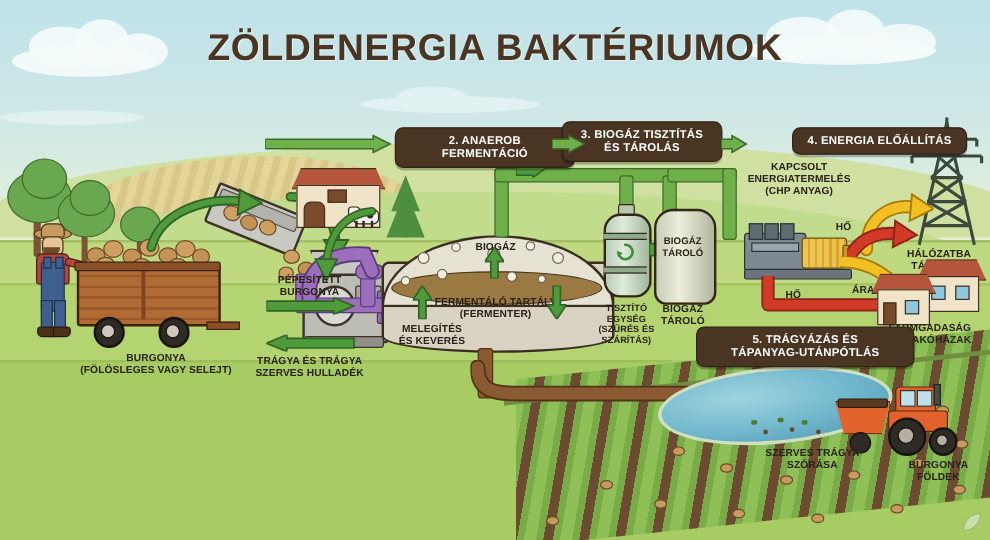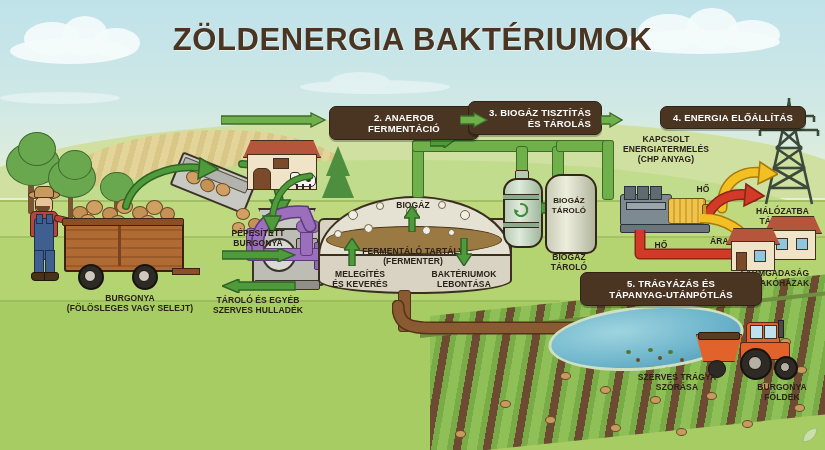--- a/index.html
+++ b/index.html
@@ -270,21 +270,21 @@
   </svg>
 
   <div class="cap" style="left:203px;top:228px;width:110px;">PÉPESÍTETT
 BURGONYA</div>
   <svg style="position:absolute;left:222px;top:248px;width:74px;height:14px;">
     <polygon points="0,3 56,3 56,0 73,7 56,14 56,11 0,11" fill="#4f9b3c" stroke="#2f6424" stroke-width="1.4"></polygon>
   </svg>
   <svg style="position:absolute;left:222px;top:279px;width:74px;height:14px;">
     <polygon points="73,3 17,3 17,0 0,7 17,14 17,11 73,11" fill="#4f9b3c" stroke="#2f6424" stroke-width="1.4"></polygon>
   </svg>
-  <div class="cap" style="left:196px;top:295px;width:124px;">TÁROLÓ ÉS EGYÉB
+  <div class="cap" style="left:196px;top:295px;width:124px;">TRÁGYA ÉS TRÁGYA
 SZERVES HULLADÉK</div>
   <div class="cap" style="left:32px;top:293px;width:196px;">BURGONYA
 (FÖLÖSLEGES VAGY SELEJT)</div>
 
   <div id="fermenter">
     <div id="fermBody"></div>
     <div id="fermDome"></div>
     <div id="fermLiquid"></div>
     <div class="bub" style="left:30px;top:14px;width:8px;height:8px;"></div>
     <div class="bub" style="left:58px;top:6px;width:6px;height:6px;"></div>
@@ -303,22 +303,20 @@
   <div class="cap" style="left:333px;top:246px;width:160px;">FERMENTÁLÓ TARTÁLY
 (FERMENTER)</div>
   <svg style="position:absolute;left:344px;top:238px;width:16px;height:28px;">
     <polygon points="8,0 16,12 11,12 11,28 5,28 5,12 0,12" fill="#4f9b3c" stroke="#2f6424" stroke-width="1.4"></polygon>
   </svg>
   <svg style="position:absolute;left:456px;top:238px;width:16px;height:28px;">
     <polygon points="8,28 16,16 11,16 11,0 5,0 5,16 0,16" fill="#4f9b3c" stroke="#2f6424" stroke-width="1.4"></polygon>
   </svg>
   <div class="cap" style="left:320px;top:269px;width:80px;">MELEGÍTÉS
 ÉS KEVERÉS</div>
-  <div class="cap" style="left:418px;top:269px;width:92px;">BAKTÉRIUMOK
-LEBONTÁSA</div>
 
   <div class="gpipe" style="left:412px;top:140px;width:10px;height:56px;"></div>
   <div class="gpipe" style="left:412px;top:140px;width:150px;height:10px;"></div>
   <div class="gpipe" style="left:516px;top:146px;width:10px;height:34px;"></div>
   <div class="gpipe" style="left:552px;top:146px;width:10px;height:34px;"></div>
   <div class="gpipe" style="left:556px;top:140px;width:56px;height:10px;"></div>
   <div class="gpipe" style="left:602px;top:140px;width:10px;height:58px;"></div>
   <svg style="position:absolute;left:430px;top:132px;width:26px;height:16px;">
     <polygon points="0,2 14,2 14,0 25,8 14,16 14,14 0,14" fill="#4f9b3c" stroke="#2f6424" stroke-width="1.3"></polygon>
   </svg>
@@ -328,20 +326,24 @@
     <div class="cyl" style="left:0;top:2px;width:36px;height:66px;background:linear-gradient(90deg,#b8cdb6 0%,#dfeadb 40%,#9fb89c 100%);"></div>
     <div style="position:absolute;left:0;top:18px;width:36px;height:4px;background:#8ea98b;border-top:1.3px solid #33271a;border-bottom:1.3px solid #33271a;"></div>
     <div style="position:absolute;left:0;top:46px;width:36px;height:4px;background:#8ea98b;border-top:1.3px solid #33271a;border-bottom:1.3px solid #33271a;"></div>
     <div style="position:absolute;left:10px;top:26px;width:16px;height:16px;">
       <svg viewBox="0 0 16 16" width="16" height="16">
         <path d="M8,2 A6,6 0 1,1 2.5,10" fill="none" stroke="#3e8b3a" stroke-width="2.2" stroke-linecap="round"></path>
         <polygon points="1,7 6,9 2,12" fill="#3e8b3a"></polygon>
       </svg>
     </div>
   </div>
+  <div class="cap sm" style="left:488px;top:252px;width:68px;">TISZTÍTÓ
+EGYSÉG
+(SZŰRÉS ÉS
+SZÁRÍTÁS)</div>
 
   <svg style="position:absolute;left:541px;top:200px;width:22px;height:16px;">
     <polygon points="0,3 11,3 11,0 21,8 11,16 11,13 0,13" fill="#4f9b3c" stroke="#2f6424" stroke-width="1.3"></polygon>
   </svg>
 
   <div style="position:absolute;left:545px;top:174px;width:48px;height:76px;">
     <div class="cyl" style="left:0;top:0;width:48px;height:76px;background:linear-gradient(90deg,#c9ccb6 0%,#eceedc 40%,#b2b69e 100%);border-radius:16px 16px 10px 10px;"></div>
     <div class="cap" style="left:2px;top:22px;width:44px;font-size:8px;">BIOGÁZ
 TÁROLÓ</div>
   </div>
@@ -463,21 +465,21 @@
   <div class="cap" style="left:614px;top:372px;width:126px;">SZERVES TRÁGYA
 SZÓRÁSA</div>
   <div class="cap" style="left:742px;top:382px;width:80px;">BURGONYA
 FÖLDEK</div>
 
   <div style="position:absolute;left:0;top:22px;width:825px;text-align:center;
        font-size:31px;font-weight:bold;letter-spacing:.6px;color:#4a3523;
        text-shadow:1px 1px 0 rgba(255,255,255,.5);">ZÖLDENERGIA BAKTÉRIUMOK</div>
 
   <div class="badge" style="left:329px;top:106px;width:128px;">2. ANAEROB FERMENTÁCIÓ</div>
-  <div class="badge" style="left:468px;top:101px;width:112px;text-align:right;">3. BIOGÁZ TISZTÍTÁS
+  <div class="badge" style="left:468px;top:101px;width:112px;">3. BIOGÁZ TISZTÍTÁS
 ÉS TÁROLÁS</div>
   <div class="badge" style="left:618px;top:106px;width:124px;margin-left:42px;">4. ENERGIA ELŐÁLLÍTÁS</div>
   <div class="badge" style="left:580px;top:272px;width:160px;">5. TRÁGYÁZÁS ÉS
 TÁPANYAG-UTÁNPÓTLÁS</div>
 
   <svg style="position:absolute;left:221px;top:112px;width:106px;height:16px;">
     <polygon points="0,4 90,4 90,1 104,8 90,15 90,12 0,12" fill="#6fb04a" stroke="#3d6b2a" stroke-width="1.3"></polygon>
   </svg>
   <svg style="position:absolute;left:460px;top:112px;width:28px;height:16px;">
     <polygon points="0,4 14,4 14,1 27,8 14,15 14,12 0,12" fill="#6fb04a" stroke="#3d6b2a" stroke-width="1.3"></polygon>

